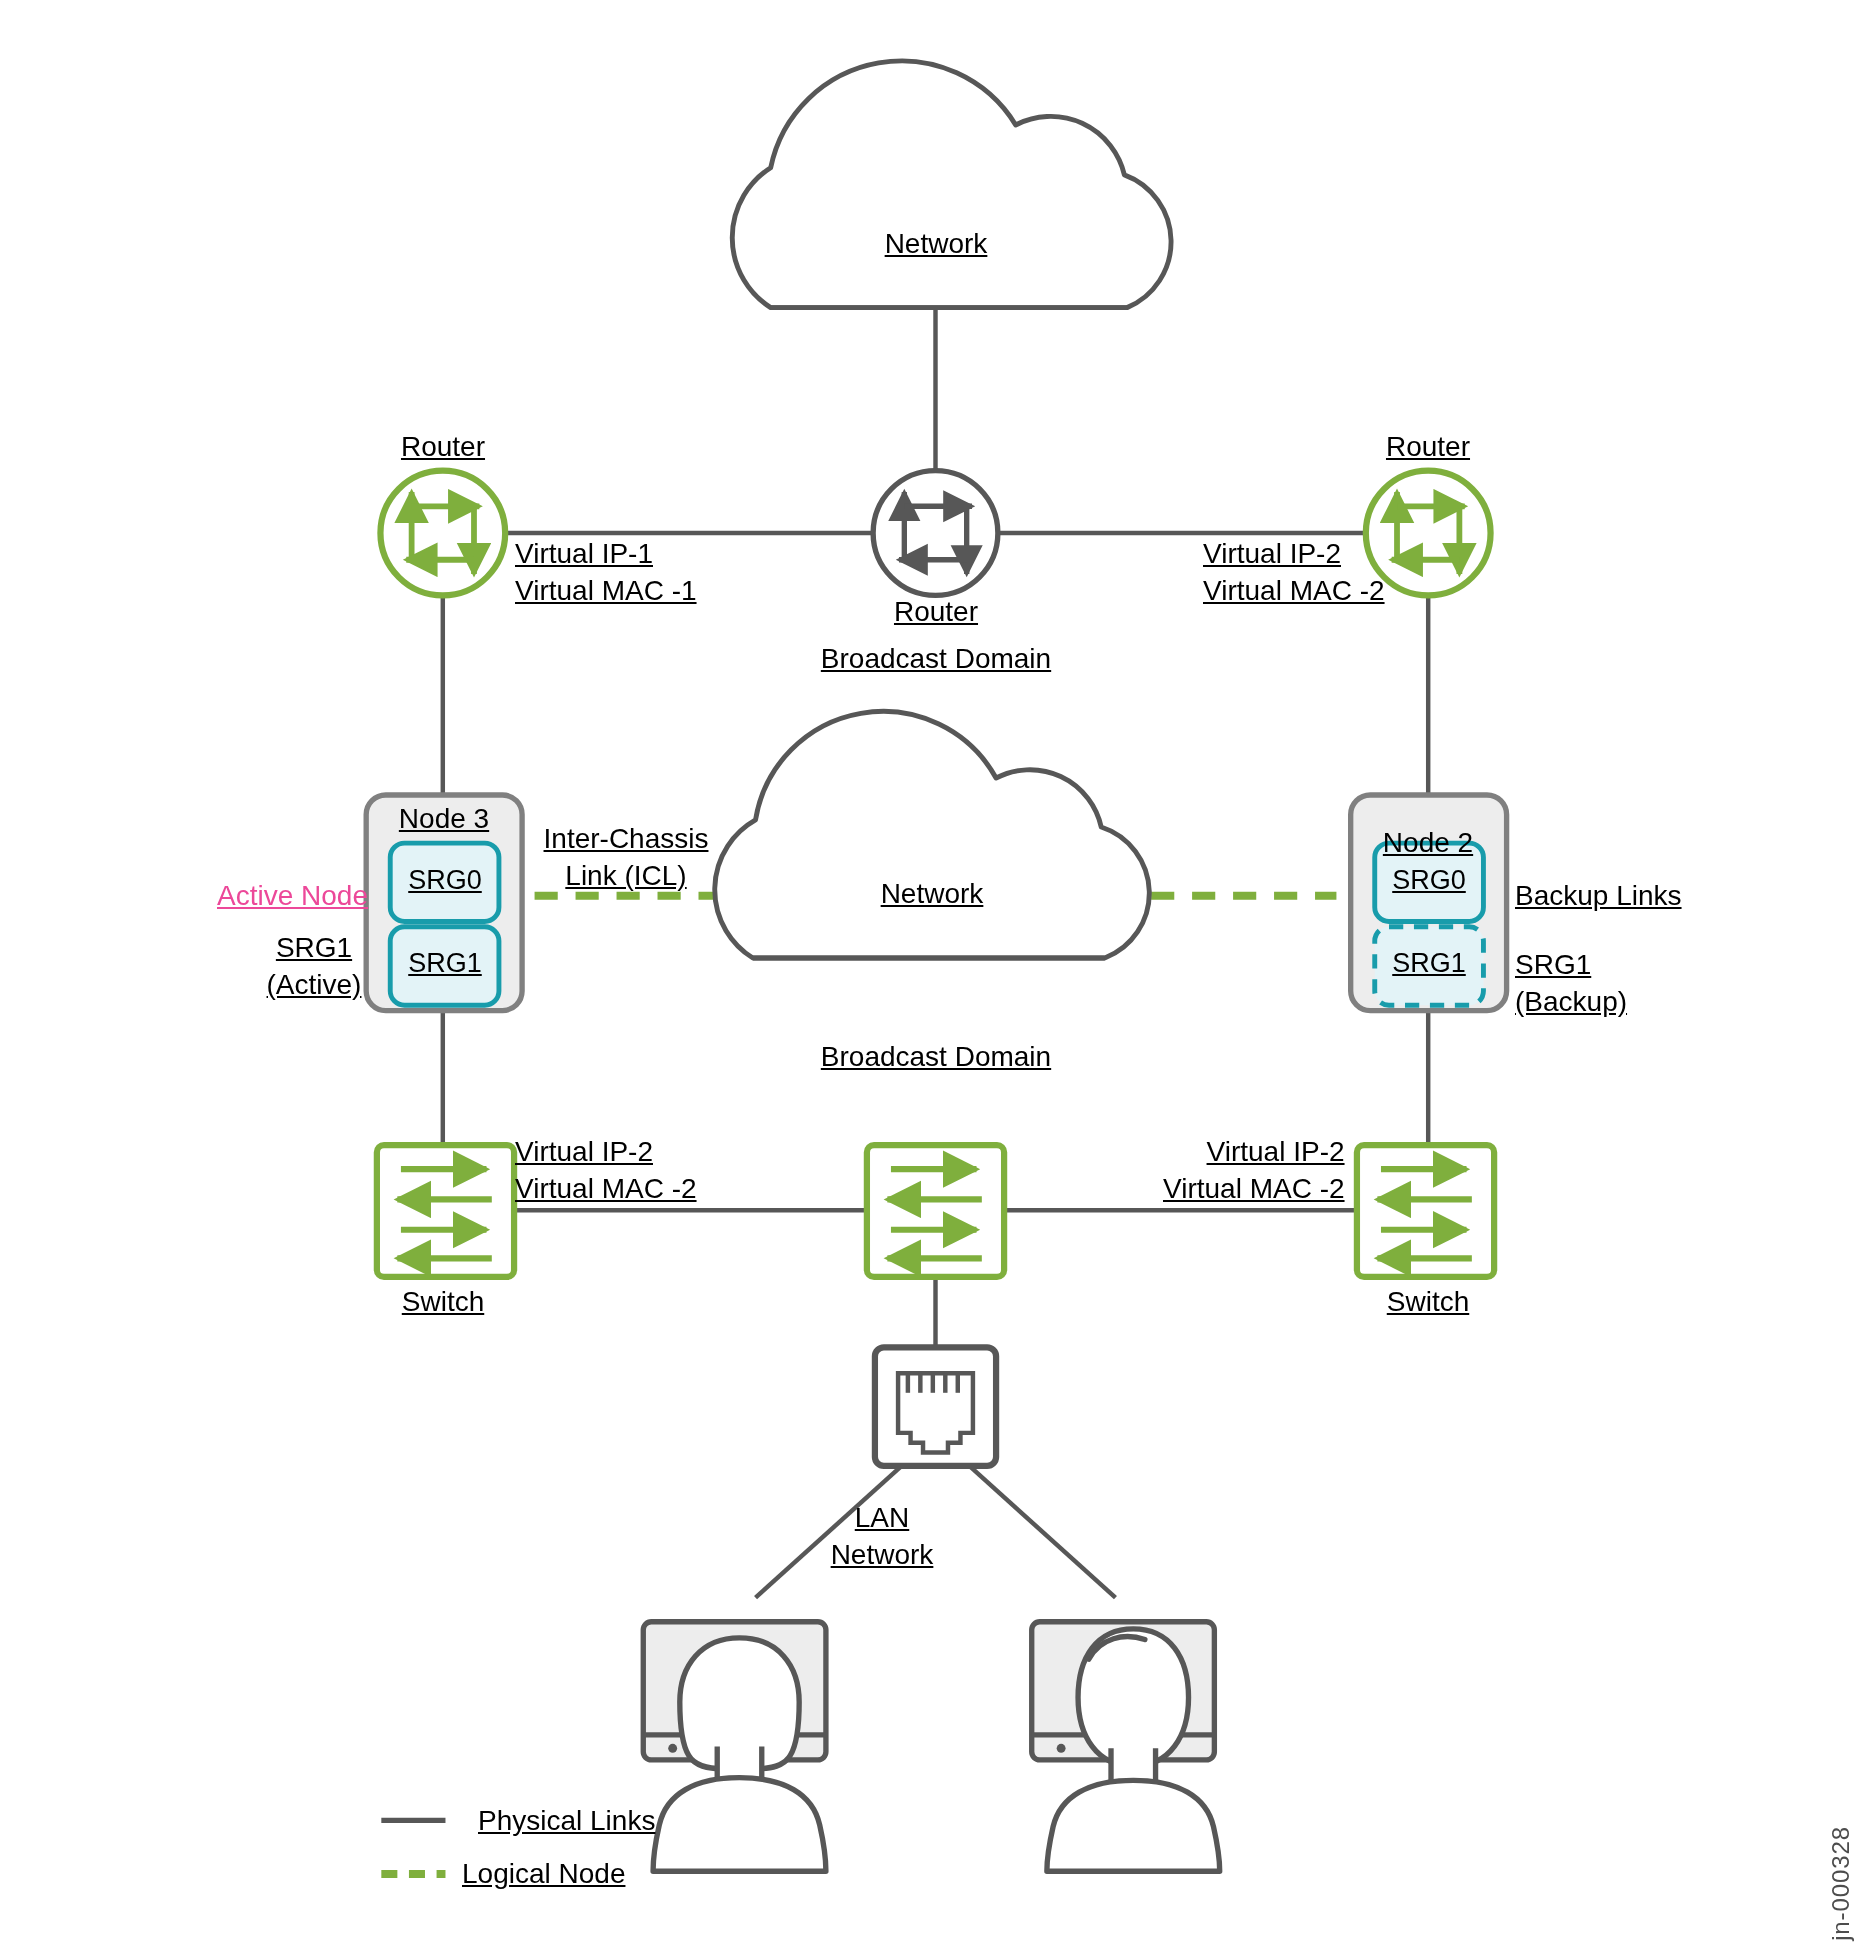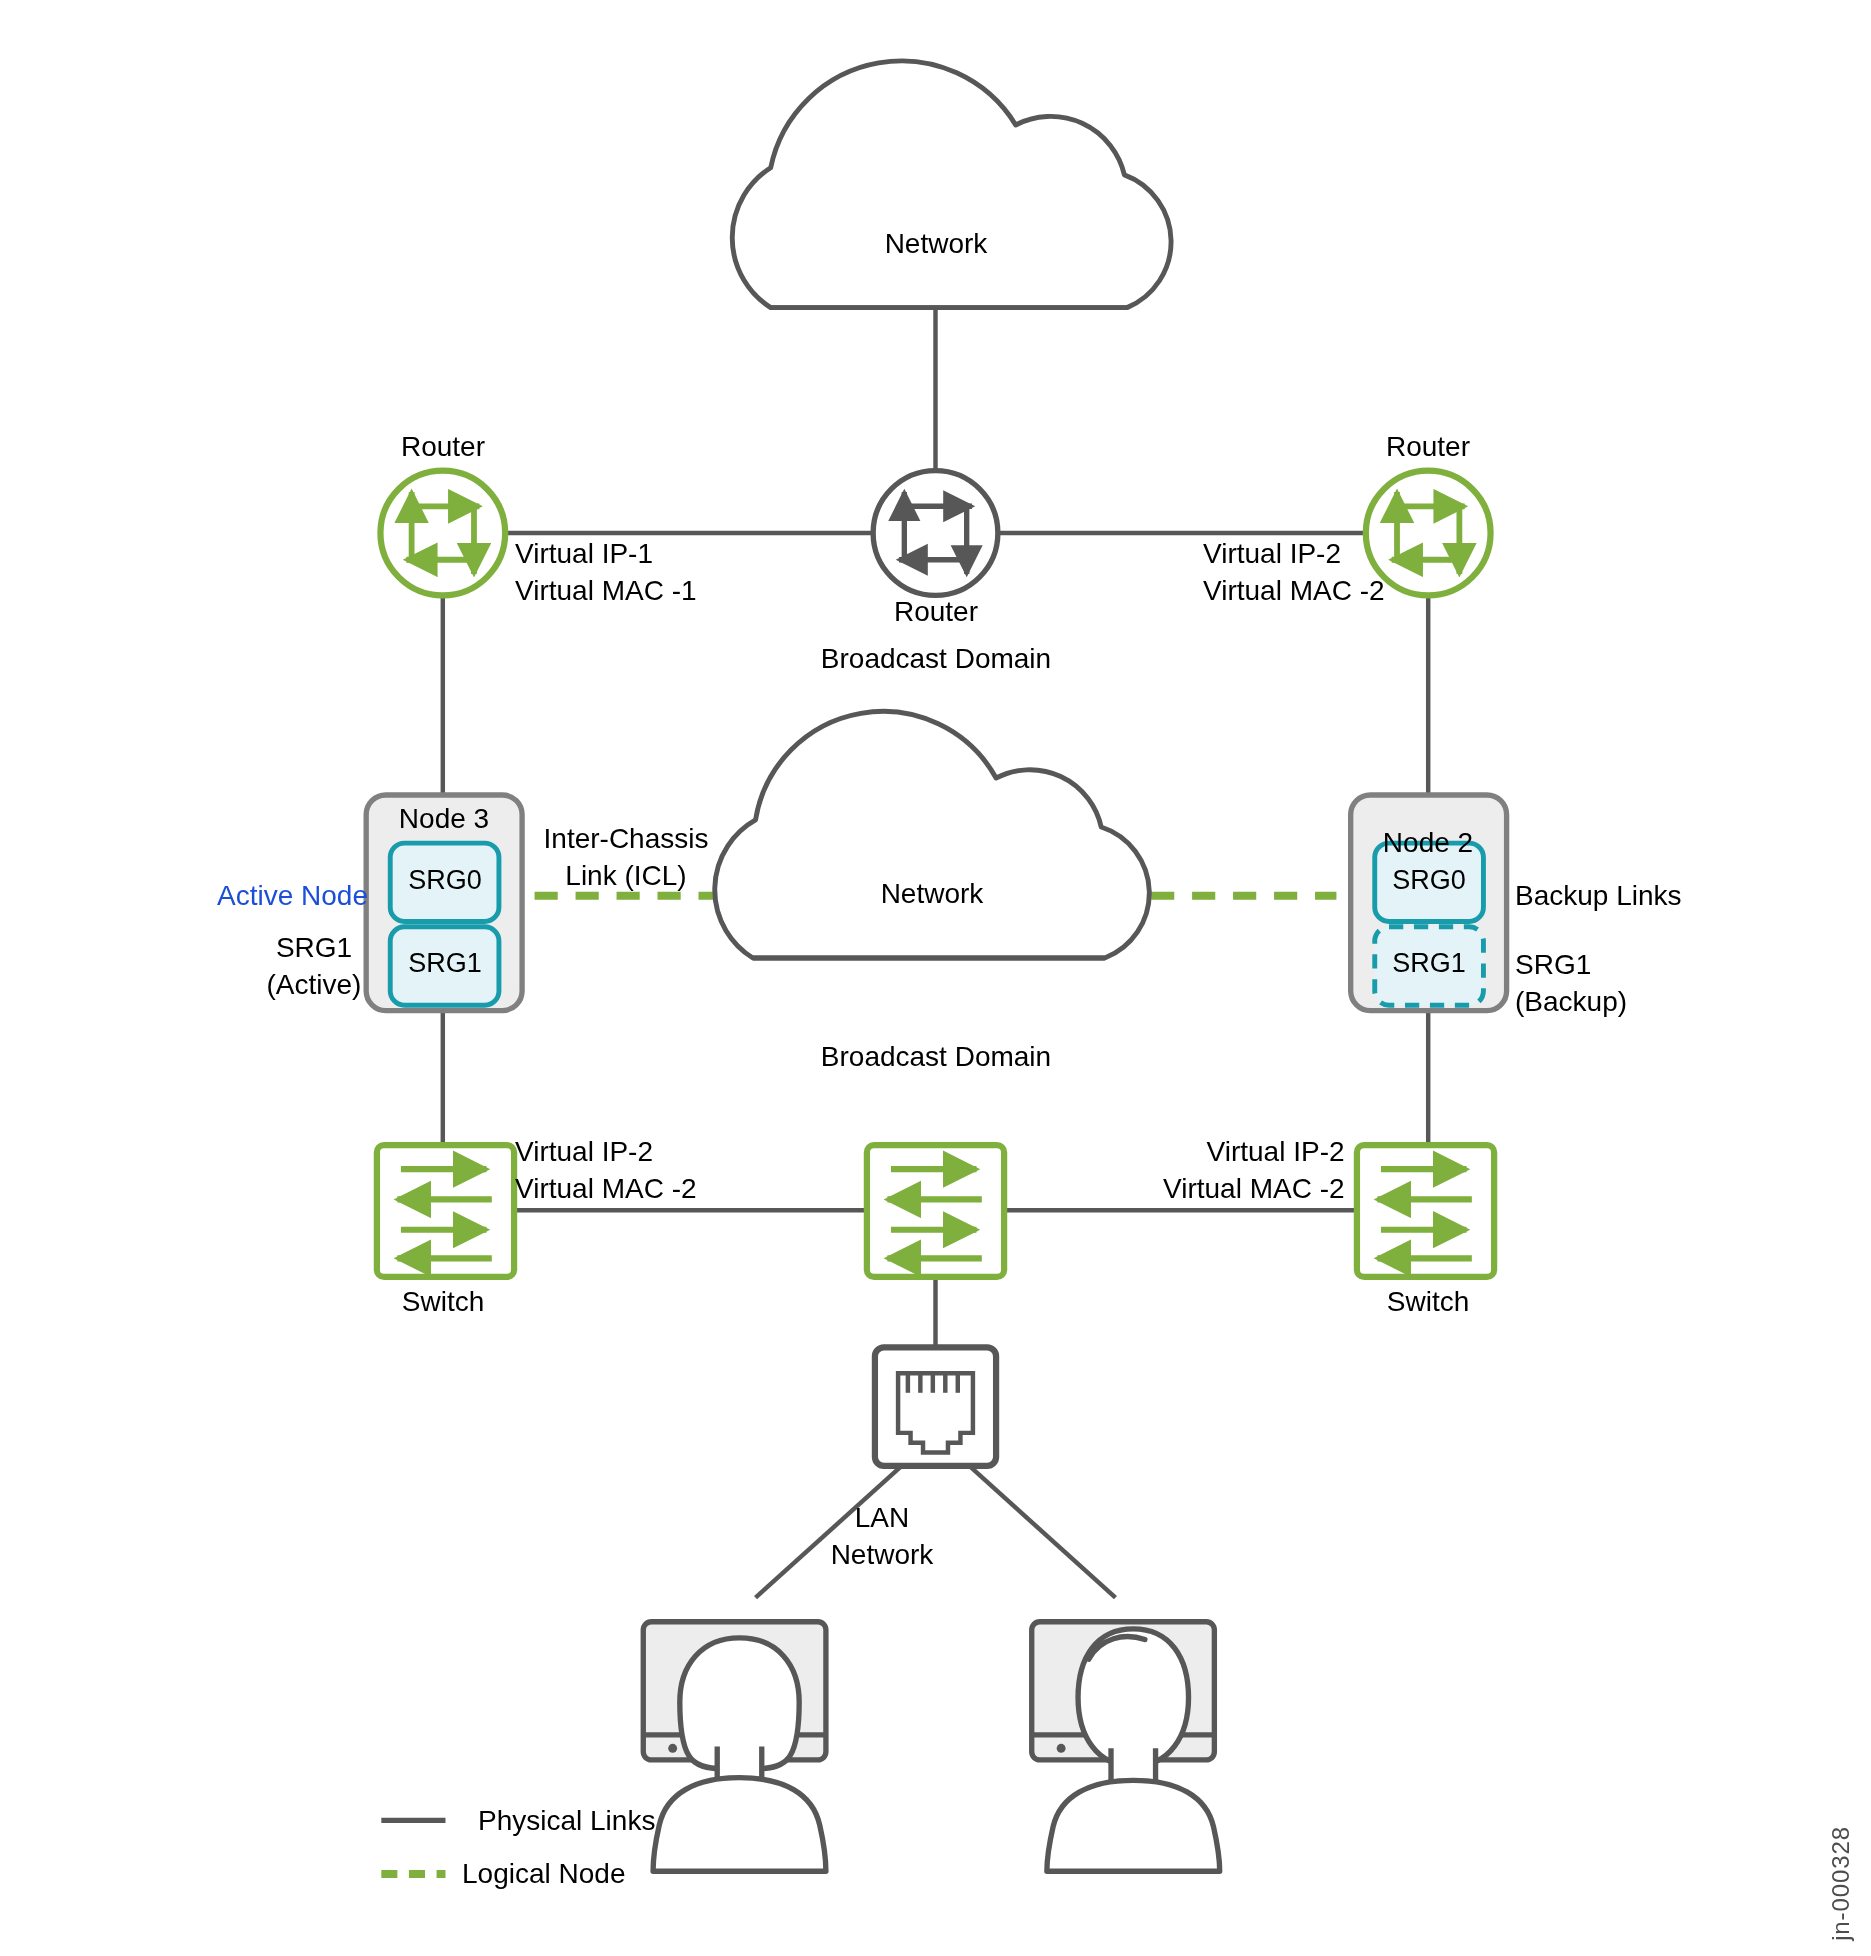--- a/index.html
+++ b/index.html
@@ -1,22 +1,22 @@
 <!DOCTYPE html>
 <html style="font-size:14.3px"><head>
 <meta charset="utf-8">
 <style>
   html,body{margin:0;padding:0;background:#ffffff;}
   body{font-family:"Liberation Sans", sans-serif;}
   #stage{position:relative;width:1871px;height:1957px;background:#ffffff;overflow:hidden;}
   #stage svg{position:absolute;left:0;top:0;width:1871px;height:1957px;}
   .lbl{position:absolute;color:#000000;font-family:"Liberation Sans", sans-serif;
-       font-size:28px;line-height:37px;white-space:pre;}
+       font-size:28px;line-height:37px;white-space:pre;text-decoration:underline;}
   .lbl.c{transform:translateX(-50%);text-align:center;}
-  .teal{color:#1d4ed8;}
+  .teal{color:#ec4899;}
   .vid{position:absolute;right:16px;bottom:16px;color:#4d4d4d;font-size:24px;
        writing-mode:vertical-rl;transform:rotate(180deg);letter-spacing:0.9px;}
 </style>
 </head>
 <body>
 
 <div id="stage">
 
   <svg viewBox="0 0 2100 2196" xmlns="http://www.w3.org/2000/svg">
     <defs>

